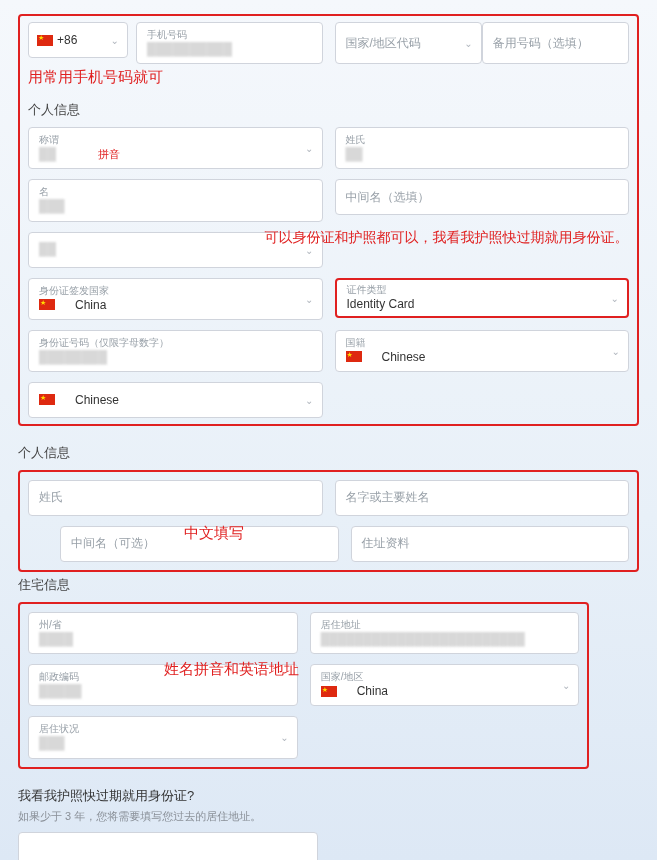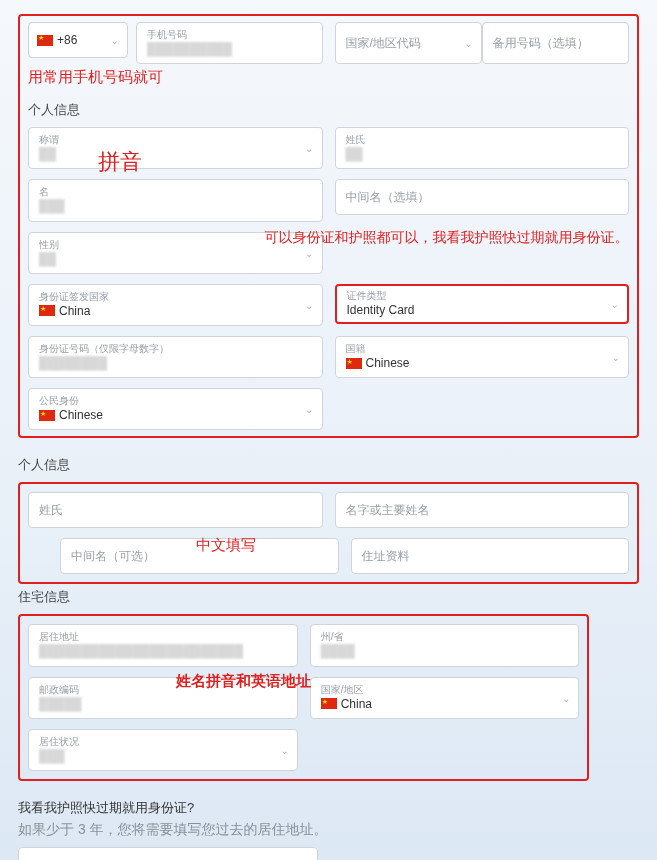--- a/index.html
+++ b/index.html
@@ -23,29 +23,29 @@
       border: 1px solid #d0d4dc;
       border-radius: 4px;
       padding: 6px 10px;
       min-height: 36px;
       display: flex;
       flex-direction: column;
       justify-content: center;
       position: relative;
     }
     .input-lbl { font-size: 10px; color: #98a0a8; line-height: 1.2; }
-    .input-val { font-size: 12px; color: #333; display: flex; align-items:center; gap:4px; line-height:1.35;text-align:center; }
+    .input-val { font-size: 12px; color: #333; display: flex; align-items:center; gap:20px; line-height:1.35;text-align:center; }
     .placeholder { color: #98a0a8; }
     .blurred { color: #d8d8d8; filter: blur(1px); }
     .chev {
       position: absolute; right: 8px; top: 50%; transform: translateY(-50%);
       color: #b0b6be; font-size: 10px; pointer-events: none;
     }
     .section-title { font-size: 13px; color: #444; margin: 14px 0 8px 0; }
-    .section-sub { font-size: 14px; color: #8a9098; margin-top:4px; }
+    .section-sub { font-size: 11px; color: #8a9098; margin-top:4px; }
     .flag-cn {
       display:inline-block; width:16px; height:11px; background:#de2910;
       position:relative; vertical-align:middle;
     }
     .flag-cn::before{content:"★"; color:#ffde00; position:absolute; font-size:7px; left:1px; top:-1px;}
 
     .red-box { border: 2px solid #e02020; border-radius: 4px; padding: 8px; }
     .red-box-hl { border: 2px solid #e02020; border-radius: 4px; }
     .annot { color:#e02020; font-weight:500; font-size:15px; position:absolute; white-space:nowrap; }
 
@@ -97,40 +97,39 @@
           <span class="chev">⌄</span>
         </div>
       </div>
       <div class="col">
         <div class="input-box">
           <div class="input-lbl">姓氏</div>
           <div class="input-val blurred">██</div>
         </div>
       </div>
     </div>
-    <div class="annot" style="left:70px; top:20px; font-size:22px;">拼音</div>
+    <div class="annot" style="left:70px; top:20px; font-size:11px;">拼音</div>
 
     <div class="row">
       <div class="col">
         <div class="input-box">
           <div class="input-lbl">名</div>
           <div class="input-val blurred">███</div>
         </div>
       </div>
       <div class="col">
         <div class="input-box">
           <div class="placeholder">中间名（选填）</div>
         </div>
       </div>
     </div>
 
     <div class="row">
       <div class="col">
         <div class="input-box">
-          <div class="input-lbl">性别</div>
           <div class="input-val blurred">██</div>
           <span class="chev">⌄</span>
         </div>
       </div>
       <div class="col" style="position:relative;">
         <div class="annot" style="left:-70px; top:-4px; font-size:14px; width:370px; white-space:normal; line-height:1.4;">可以身份证和护照都可以，我看我护照快过期就用身份证。</div>
       </div>
     </div>
 
     <div class="row">
@@ -168,21 +167,20 @@
             <span>Chinese</span>
           </div>
           <span class="chev">⌄</span>
         </div>
       </div>
     </div>
 
     <div class="row" style="margin-bottom:4px;">
       <div class="col">
         <div class="input-box">
-          <div class="input-lbl">公民身份</div>
           <div class="input-val">
             <span class="flag-cn"></span>
             <span>Chinese</span>
           </div>
           <span class="chev">⌄</span>
         </div>
       </div>
       <div class="col"></div>
     </div>
   </div>
@@ -207,36 +205,36 @@
         <div class="input-box">
           <div class="placeholder">中间名（可选）</div>
         </div>
       </div>
     <div class="col">
         <div class="input-box">
           <div class="placeholder">住址资料</div>
         </div>
       </div>
   </div>
-  <div class="annot" style="left:176px; top:52px; font-size:15px;">中文填写</div>
+  <div class="annot" style="left:164px; top:52px; font-size:15px;">中文填写</div>
 </div>
 
 <div class="section-title" style="margin-top:4px;">住宅信息</div>
 <div class="red-box" style="position:relative; width:92%;">
   <div class="row">
     <div class="col">
         <div class="input-box">
+      <div class="input-lbl">州/省</div>
+      <div class="input-val blurred">████</div>
+    </div>
+      </div>
+    <div class="col">
+        <div class="input-box">
       <div class="input-lbl">居住地址</div>
       <div class="input-val blurred">████████████████████████</div>
-    </div>
-      </div>
-    <div class="col">
-        <div class="input-box">
-      <div class="input-lbl">州/省</div>
-      <div class="input-val blurred">████</div>
     </div>
       </div>
   </div>
   <div class="row">
     <div class="col">
         <div class="input-box">
       <div class="input-lbl">邮政编码</div>
       <div class="input-val blurred">█████</div>
     </div>
       </div>
@@ -254,21 +252,21 @@
   <div class="row" style="margin-bottom:0;">
     <div class="col">
         <div class="input-box">
       <div class="input-lbl">居住状况</div>
       <div class="input-val blurred">███</div>
       <span class="chev">⌄</span>
     </div>
       </div>
     <div class="col"></div>
   </div>
-  <div class="annot" style="left:156px; top:56px; font-size:15px;font-weight:bold;">姓名拼音和英语地址</div>
+  <div class="annot" style="left:144px; top:56px; font-size:15px;">姓名拼音和英语地址</div>
 </div>
 
 <div style="margin-top:18px;">
   <div style="font-size:13px; color:#333;">我看我护照快过期就用身份证?</div>
   <div class="section-sub">如果少于 3 年，您将需要填写您过去的居住地址。</div>
   <div class="date-input" style="margin-top:8px;">
     
     
   </div>
 </div>

